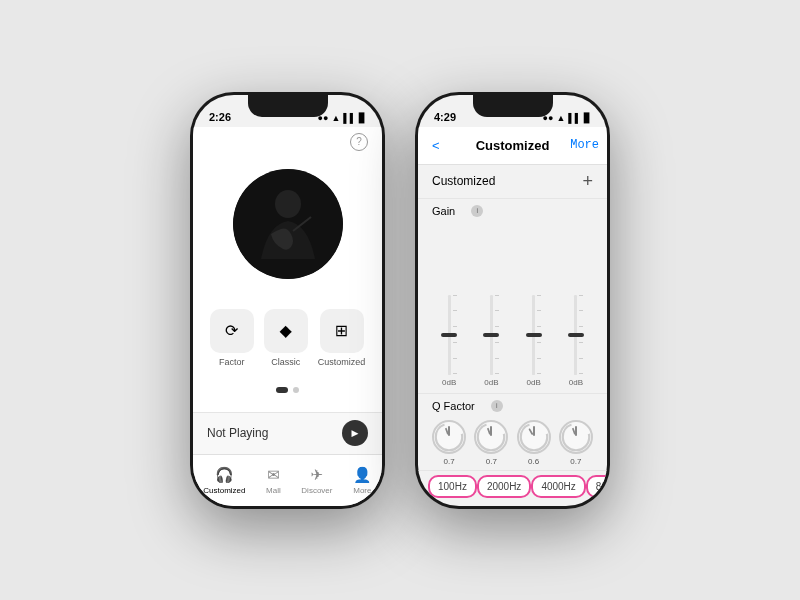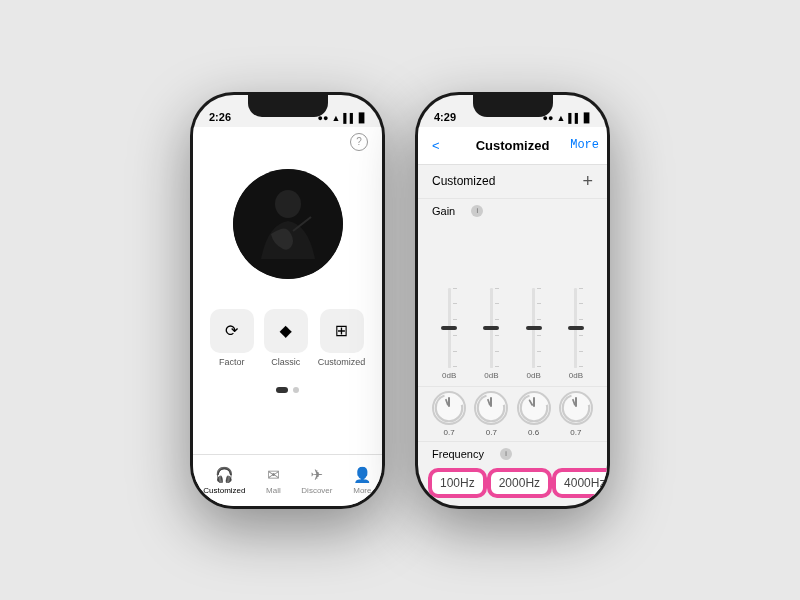--- a/index.html
+++ b/index.html
@@ -340,23 +340,23 @@
     }
 
     
     .freq-container {
       display: flex;
       justify-content: space-around;
       padding: 4px 10px 8px;
     }
     .freq-btn {
       padding: 4px 8px;
-      border: 4px solid #ec4899;
+      border: 2px solid #ec4899;
       border-radius: 10px;
-      font-size: 12px;
+      font-size: 10px;
       color: #444;
       background: #fff;
     }
 
     .nav-bar-p2 {
       height: 38px;
       display: flex;
       align-items: center;
       justify-content: center;
       position: relative;
@@ -412,20 +412,24 @@
           <span class="effect-btn-label">Customized</span>
         </div>
       </div>
 
       <div class="dots-indicator">
         <div class="dot active"></div>
         <div class="dot"></div>
       </div>
     </div>
 
+    <div class="now-playing-bar">
+      <span class="not-playing-text">Not Playing</span>
+      <div class="play-btn">▶</div>
+    </div>
 
     <div class="tab-bar">
       <div class="tab-item">
         <span class="tab-icon active">🎧</span>
         <span class="tab-label active">Customized</span>
       </div>
       <div class="tab-item">
         <span class="tab-icon">✉</span>
         <span class="tab-label">Mall</span>
       </div>
@@ -535,20 +539,24 @@
             </div>
             <div style="flex:1;background:#e0e0e0;border-radius:2px;"></div>
             <div style="position:absolute;top:50%;left:50%;transform:translate(-50%,-50%);width:16px;height:4px;background:#333;border-radius:2px;"></div>
             <div style="flex:1;background:#e0e0e0;border-radius:2px;"></div>
           </div>
           <span class="slider-label">0dB</span>
         </div>
       </div>
 
       <div style="border-top:1px solid #e5e5e5;">
+        <div class="section-label">
+          <span>Q Factor</span>
+          <div class="info-dot">i</div>
+        </div>
         <div class="knobs-container">
           <div class="knob-col">
             <div class="knob">
               <svg width="34" height="34" viewBox="0 0 34 34">
                 <circle cx="17" cy="17" r="15" fill="none" stroke="#ccc" stroke-width="2.5" stroke-dasharray="75 25" stroke-dashoffset="10"></circle>
                 <line x1="17" y1="7" x2="17" y2="13" stroke="#888" stroke-width="2" stroke-linecap="round" transform="rotate(-20 17 17)"></line>
               </svg>
             </div>
             <span class="knob-value">0.7</span>
           </div>
@@ -576,24 +584,20 @@
                 <circle cx="17" cy="17" r="15" fill="none" stroke="#ccc" stroke-width="2.5" stroke-dasharray="75 25" stroke-dashoffset="10"></circle>
                 <line x1="17" y1="7" x2="17" y2="13" stroke="#888" stroke-width="2" stroke-linecap="round" transform="rotate(-20 17 17)"></line>
               </svg>
             </div>
             <span class="knob-value">0.7</span>
           </div>
         </div>
       </div>
 
       <div style="border-top:1px solid #e5e5e5;">
-        <div class="section-label">
-          <span>Frequency</span>
-          <div class="info-dot">i</div>
-        </div>
         <div class="freq-container">
           <div class="freq-btn">100Hz</div>
           <div class="freq-btn">2000Hz</div>
           <div class="freq-btn">4000Hz</div>
           <div class="freq-btn">8000Hz</div>
         </div>
       </div>
     </div>
   </div>
 </div>

